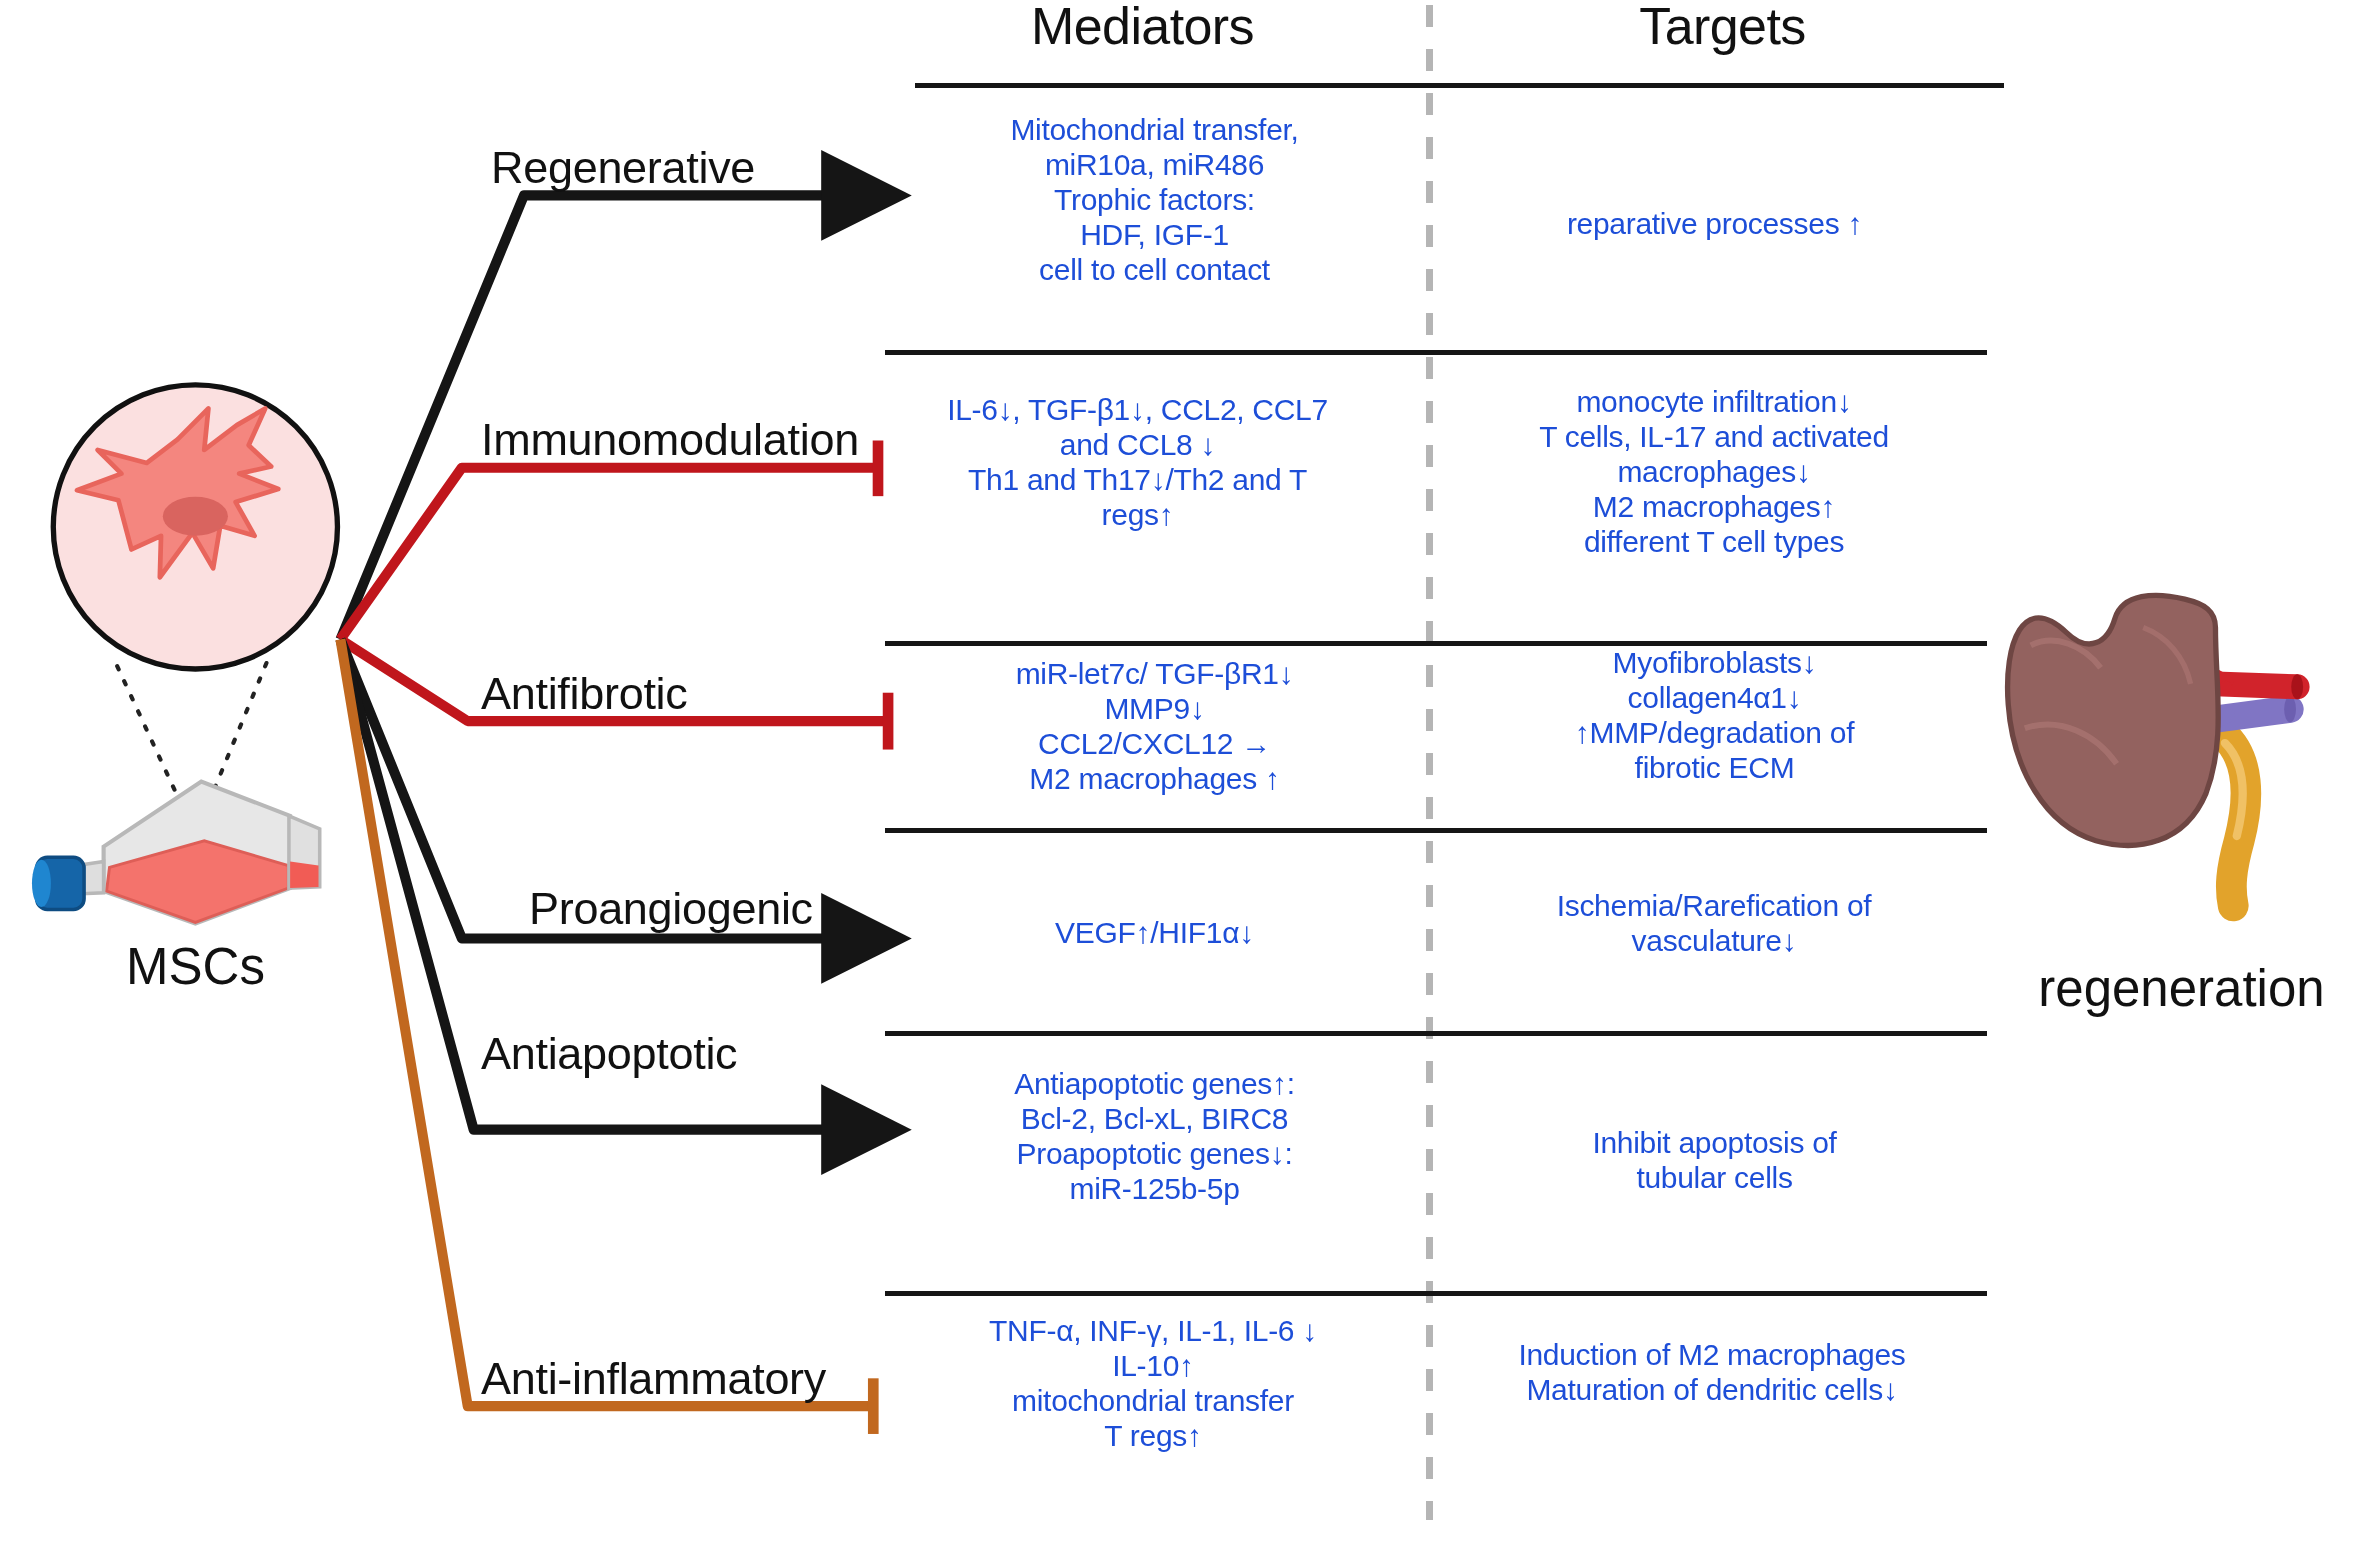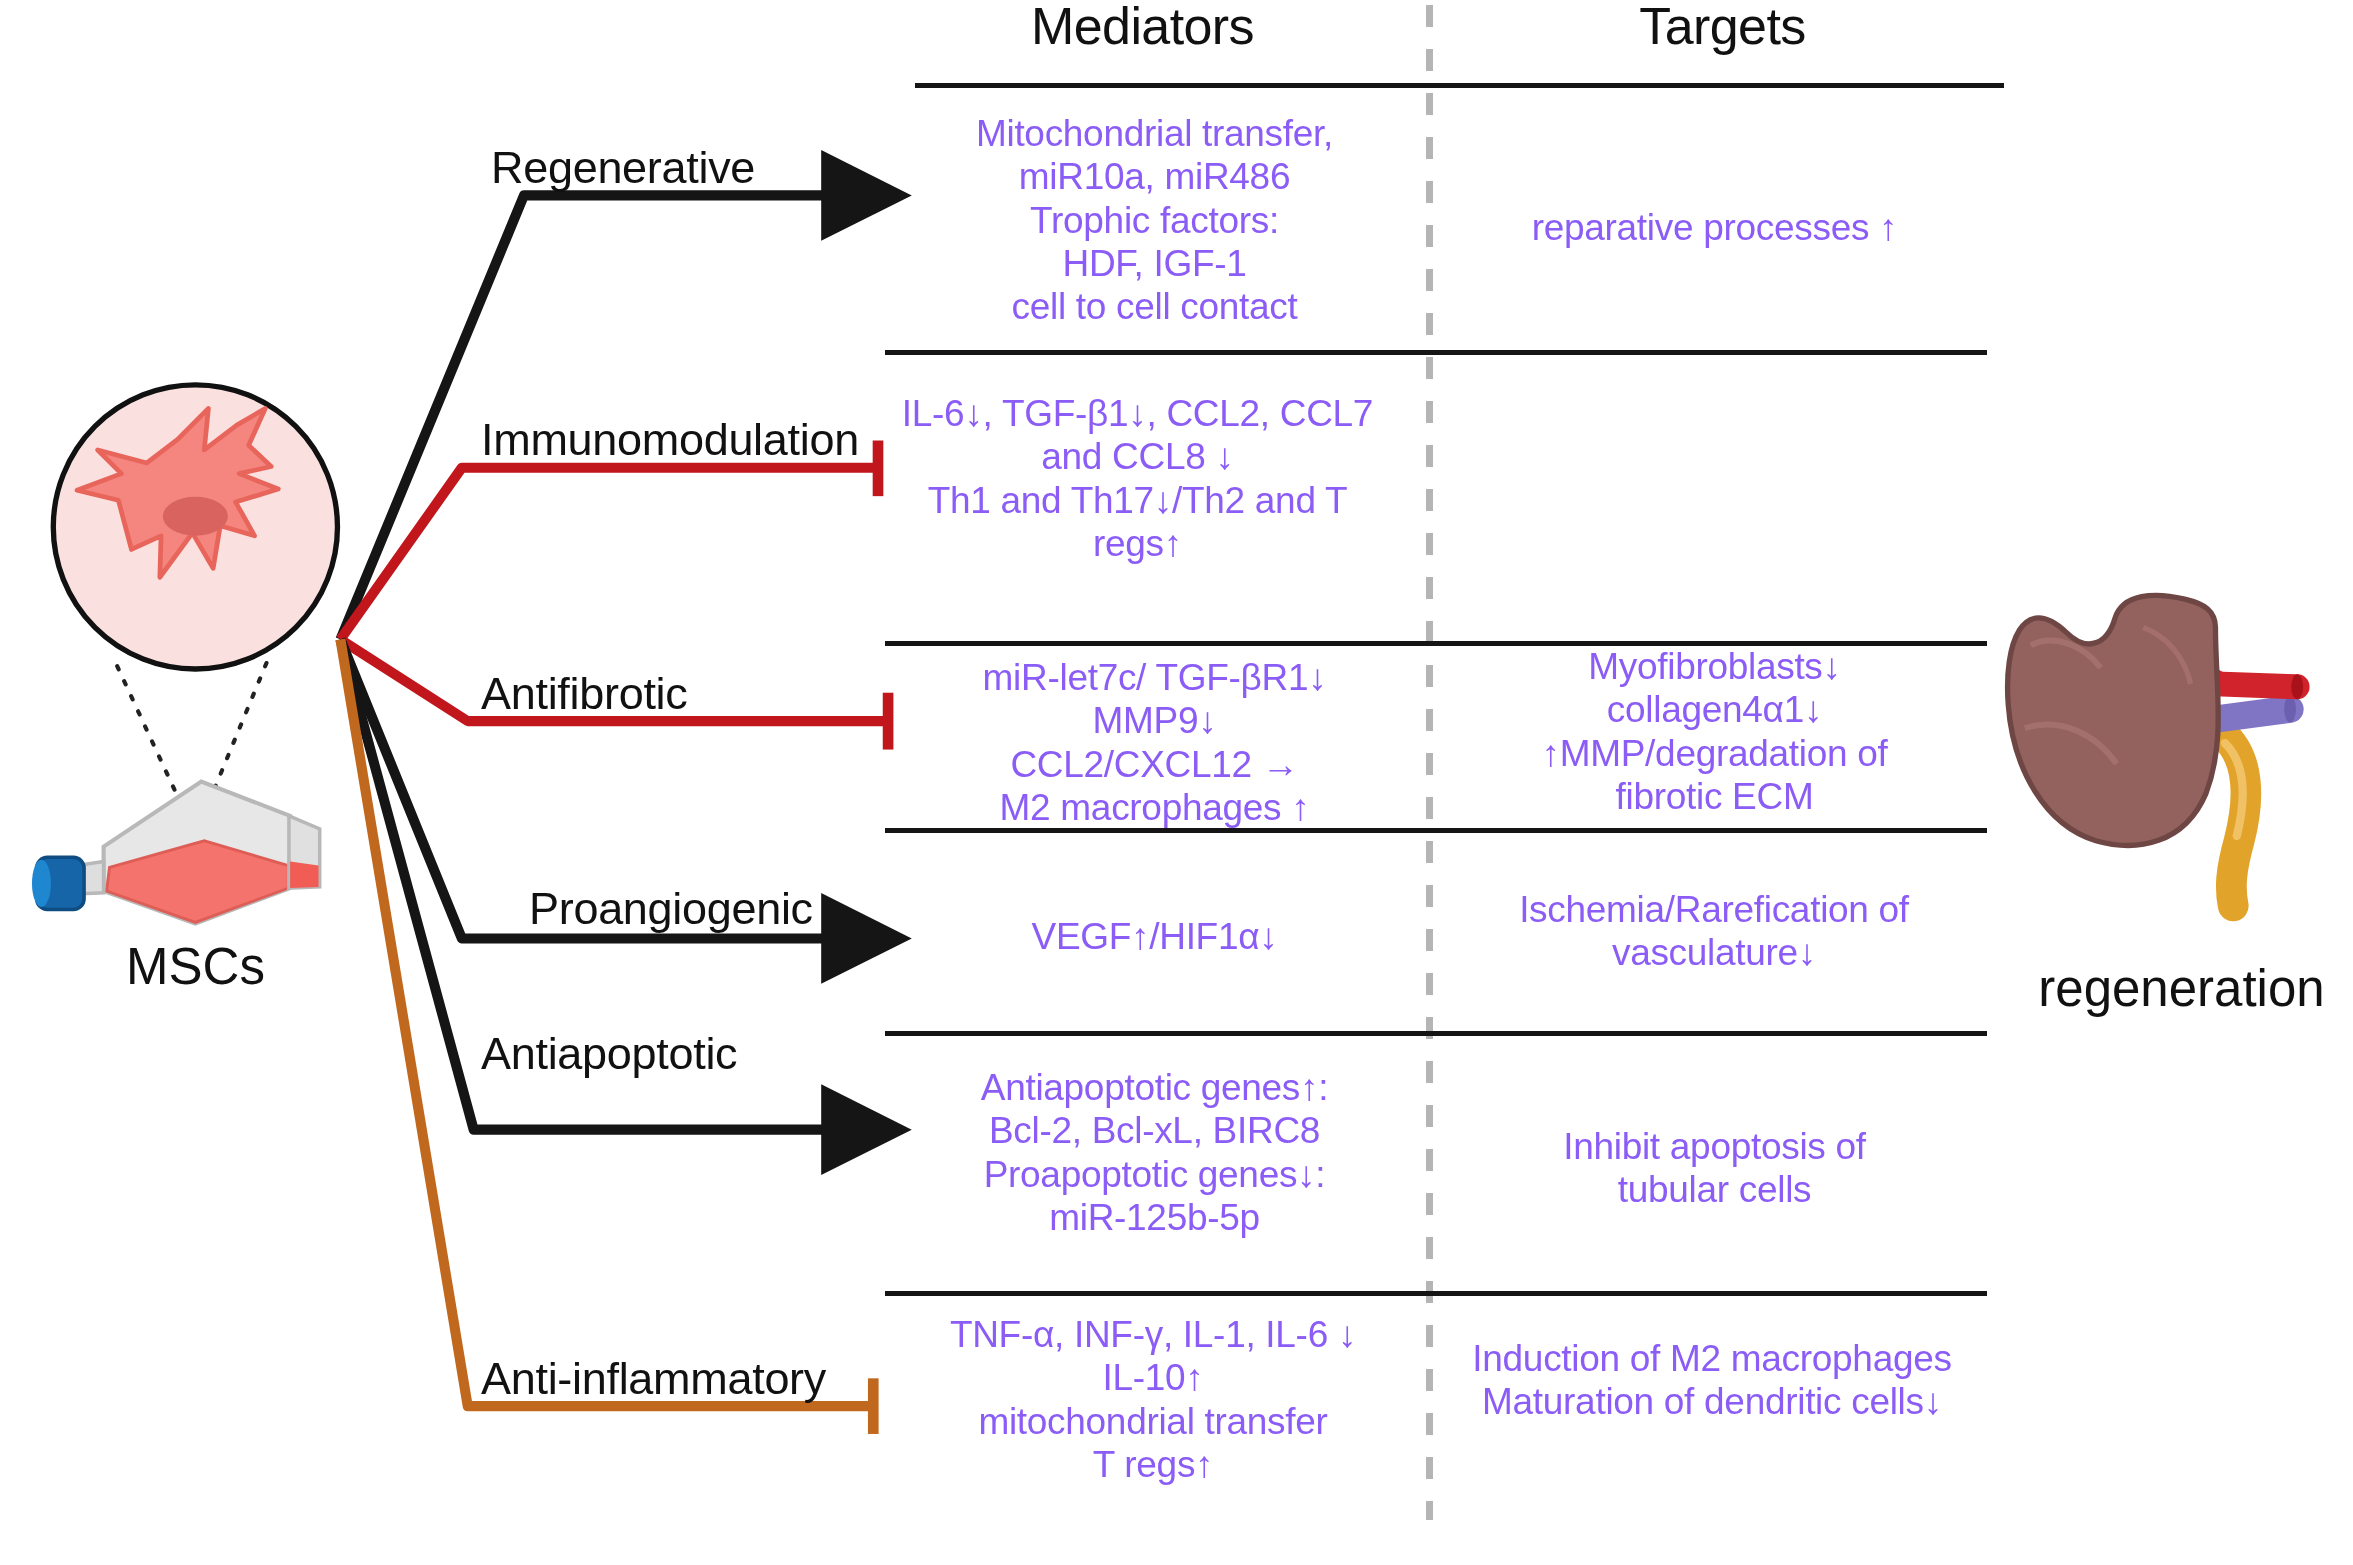--- a/index.html
+++ b/index.html
@@ -16,22 +16,22 @@
   .hrule{position:absolute;height:5.3px;background:#151515;}
 
   
   .vdivider{
     position:absolute;width:6.5px;
     background:repeating-linear-gradient(to bottom,#b5b5b5 0 22.5px,rgba(0,0,0,0) 22.5px 44px);
   }
 
   
   .cell{
-    position:absolute;text-align:center;font-size:37px;line-height:1.17;
-    color:#8b5cf6;white-space:pre-line;letter-spacing:-0.3px;
+    position:absolute;text-align:center;font-size:30px;line-height:1.17;
+    color:#1d4ed8;white-space:pre-line;letter-spacing:-0.3px;
   }
 
   
   .branch-label{
     position:absolute;font-size:45px;color:#111;white-space:nowrap;letter-spacing:-0.3px;
   }
 
   
   .fig-label{
     position:absolute;text-align:center;font-size:51px;color:#111;line-height:1.12;
@@ -168,20 +168,25 @@
   <div class="cell" style="left:888px;top:1066px;width:533px;">Antiapoptotic genes↑:
 Bcl-2, Bcl-xL, BIRC8
 Proapoptotic genes↓:
 miR-125b-5p</div>
   <div class="cell" style="left:875px;top:1313px;width:556px;">TNF-α, INF-γ, IL-1, IL-6 ↓
 IL-10↑
 mitochondrial transfer
 T regs↑</div>
 
   <div class="cell" style="left:1439px;top:206px;width:551px;">reparative processes ↑</div>
+  <div class="cell" style="left:1433px;top:384px;width:562px;">monocyte infiltration↓
+T cells, IL-17 and activated
+macrophages↓
+M2 macrophages↑
+different T cell types</div>
   <div class="cell" style="left:1439px;top:645px;width:551px;">Myofibroblasts↓
 collagen4α1↓
 ↑MMP/degradation of
 fibrotic ECM</div>
   <div class="cell" style="left:1433px;top:888px;width:562px;">Ischemia/Rarefication of
 vasculature↓</div>
   <div class="cell" style="left:1439px;top:1125px;width:551px;">Inhibit  apoptosis of
 tubular cells</div>
   <div class="cell" style="left:1422px;top:1337px;width:580px;">Induction of M2 macrophages
 Maturation of dendritic cells↓</div>

